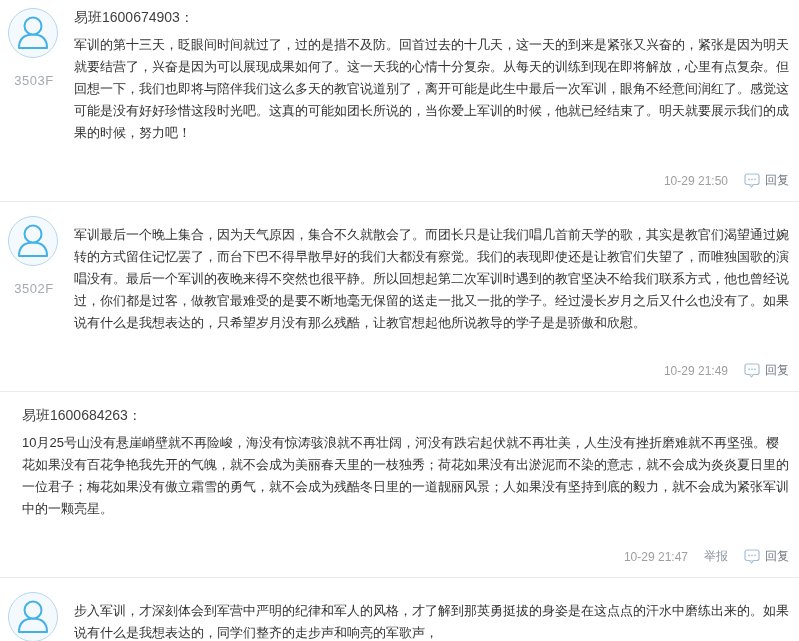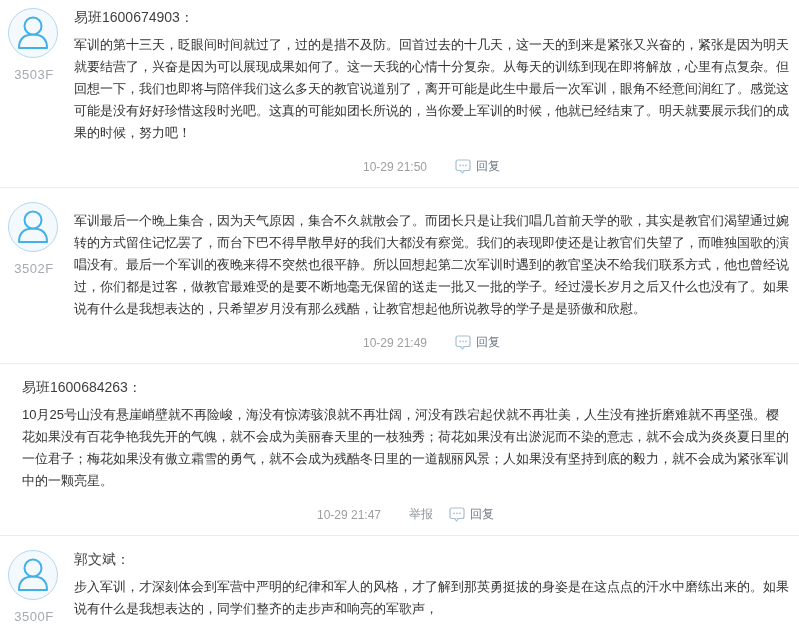--- a/index.html
+++ b/index.html
@@ -10,27 +10,27 @@
   }
   .comment-list{width:799px;}
   .comment{display:flex;padding:14px 10px 12px 8px;box-sizing:border-box;}
   .comment.first{padding-top:8px;}
   .avatar-col{width:52px;flex:0 0 52px;text-align:center;}
   .avatar{
     width:50px;height:50px;border:1px solid #b5d7ee;border-radius:50%;
     background:#f3f9fd;box-sizing:border-box;display:flex;align-items:center;justify-content:center;
     overflow:hidden;
   }
-  .uid{margin-top:9px;font-size:13px;color:#a3aab1;letter-spacing:.5px;}
+  .uid{margin-top:15px;font-size:13px;color:#a3aab1;letter-spacing:.5px;}
   .content-col{flex:1;margin-left:14px;min-width:0;}
   .username{font-size:14px;color:#3f3f3f;line-height:18px;}
   .body-text{margin-top:8px;font-size:13px;line-height:22px;color:#333;text-align:left;word-break:break-all;}
-  .meta{margin-top:14px;display:flex;align-items:center;justify-content:center;height:17px;gap:28px;}
+  .meta{margin-top:28px;display:flex;align-items:center;justify-content:flex-end;height:17px;}
   .time{font-size:12px;color:#9e9e9e;}
-  .actions{display:flex;align-items:center;}
+  .actions{display:flex;align-items:center;padding-left:16px;}
   .report{font-size:12px;color:#8b949c;margin-right:16px;cursor:pointer;}
   .report:empty{margin-right:0;}
   .reply{display:flex;align-items:center;cursor:pointer;}
   .reply .bubble{margin-right:5px;display:inline-flex;}
   .reply .label{font-size:12px;color:#6f7a84;}
   .divider{height:1px;background:#ececec;width:100%;}
 </style>
 </head>
 <body>
 
@@ -135,19 +135,18 @@
     <div class="avatar-col">
       <div class="avatar">
         <svg width="48" height="48" viewBox="0 0 48 48">
           <path d="M10 39 C10 28.5 16.5 25.5 24 25.5 C31.5 25.5 38 28.5 38 39 Z" fill="none" stroke="#41b1e8" stroke-width="2" stroke-linejoin="round"></path>
           <circle cx="24" cy="17" r="8.5" fill="#f3f9fd" stroke="#41b1e8" stroke-width="2"></circle>
         </svg>
       </div>
       <div class="uid">3500F</div>
     </div>
     <div class="content-col">
-      <div class="username">郭文斌：</div>
       <div class="body-text">步入军训，才深刻体会到军营中严明的纪律和军人的风格，才了解到那英勇挺拔的身姿是在这点点的汗水中磨练出来的。如果说有什么是我想表达的，同学们整齐的走步声和响亮的军歌声，</div>
 
     </div>
   </div>
 
 </div>
 
 </body></html>

